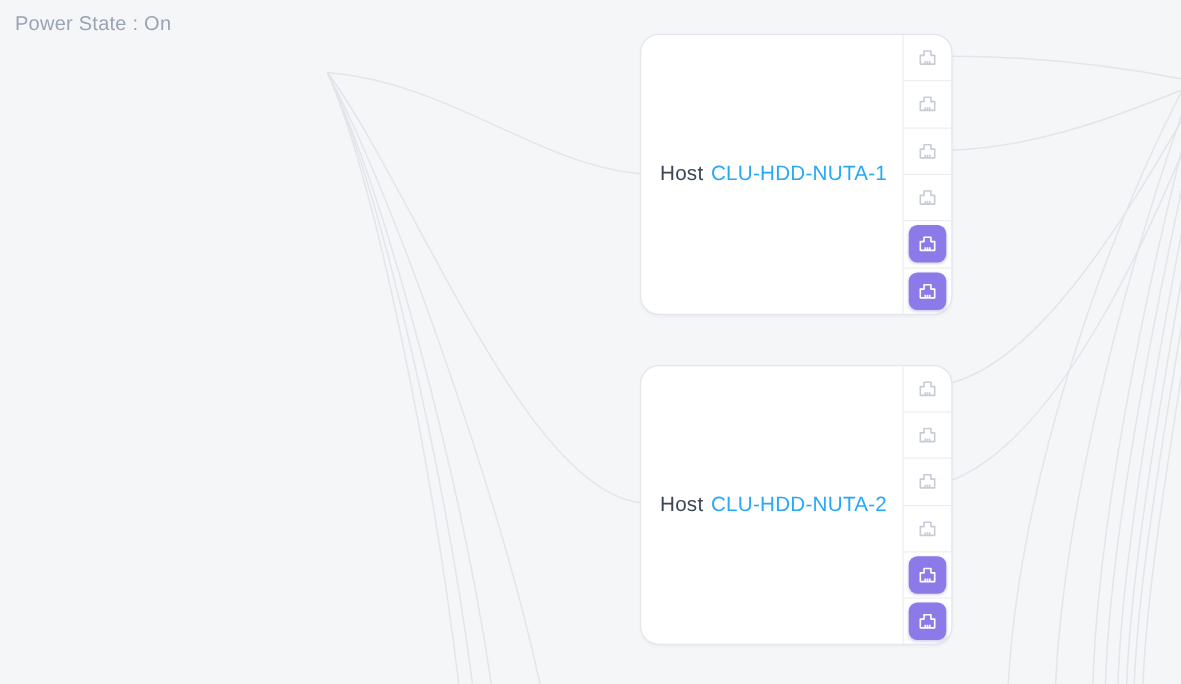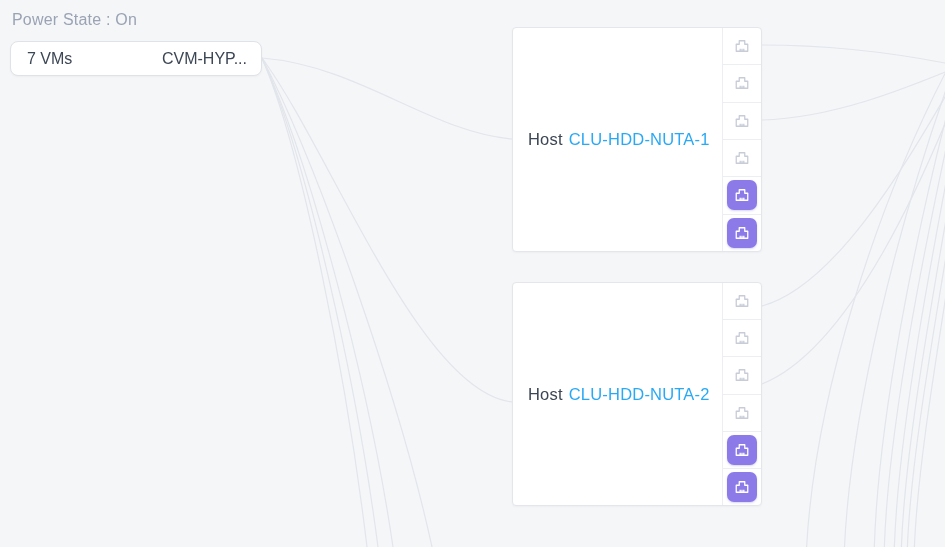--- a/index.html
+++ b/index.html
@@ -42,27 +42,27 @@
     box-sizing:border-box;
     padding:0 14px 0 16px;
     font-size:16px;color:var(--text-dark,#3c4654);
   }
   
   .host-card{
     position:absolute;left:512px;
     width:250px;
     background:#fff;
     border:1px solid #e4e6eb;
-    border-radius:4px;
+    border-radius:15px;
     box-shadow:0 1px 2px rgba(40,50,70,.04);
     box-sizing:border-box;
     display:flex;
   }
   .host-card.h1{top:27px;height:225px;}
-  .host-card.h2{top:282px;height:224px;}
+  .host-card.h2{top:292px;height:224px;}
   .host-main{
     flex:1;
     display:flex;align-items:center;
     padding-left:15px;
     border-right:1px solid #eceef2;
     overflow:hidden;
   }
   .host-label{font-size:16.5px;letter-spacing:.2px;white-space:nowrap;}
   .host-prefix{color:var(--text-dark,#3c4654);margin-right:6px;}
   .host-name{color:var(--host-link,#29a9f5);cursor:pointer;}
@@ -115,24 +115,20 @@
     <path class="conn" d="M960 64 C914 235 876 430 874 560"></path>
     <path class="conn" d="M964 66 C924 245 886 435 884 560"></path>
     <path class="conn" d="M968 68 C932 252 896 440 894 560"></path>
     <path class="conn" d="M972 70 C940 258 903 444 901 560"></path>
     <path class="conn" d="M976 72 C947 263 909 447 907 560"></path>
     <path class="conn" d="M980 74 C953 268 916 450 914 560"></path>
   </svg>
 
   <div class="filter-label">Power State : On</div>
 
-  <div class="vm-group">
-    <span>7 VMs</span>
-    <span>CVM-HYP...</span>
-  </div>
 
   <div class="host-card h1">
     <div class="host-main">
       <div class="host-label">
         <span class="host-prefix">Host</span><span class="host-name">CLU-HDD-NUTA-1</span>
       </div>
     </div>
     <div class="slot-col">
       <div class="vm-slot">
           <span class="tile">

